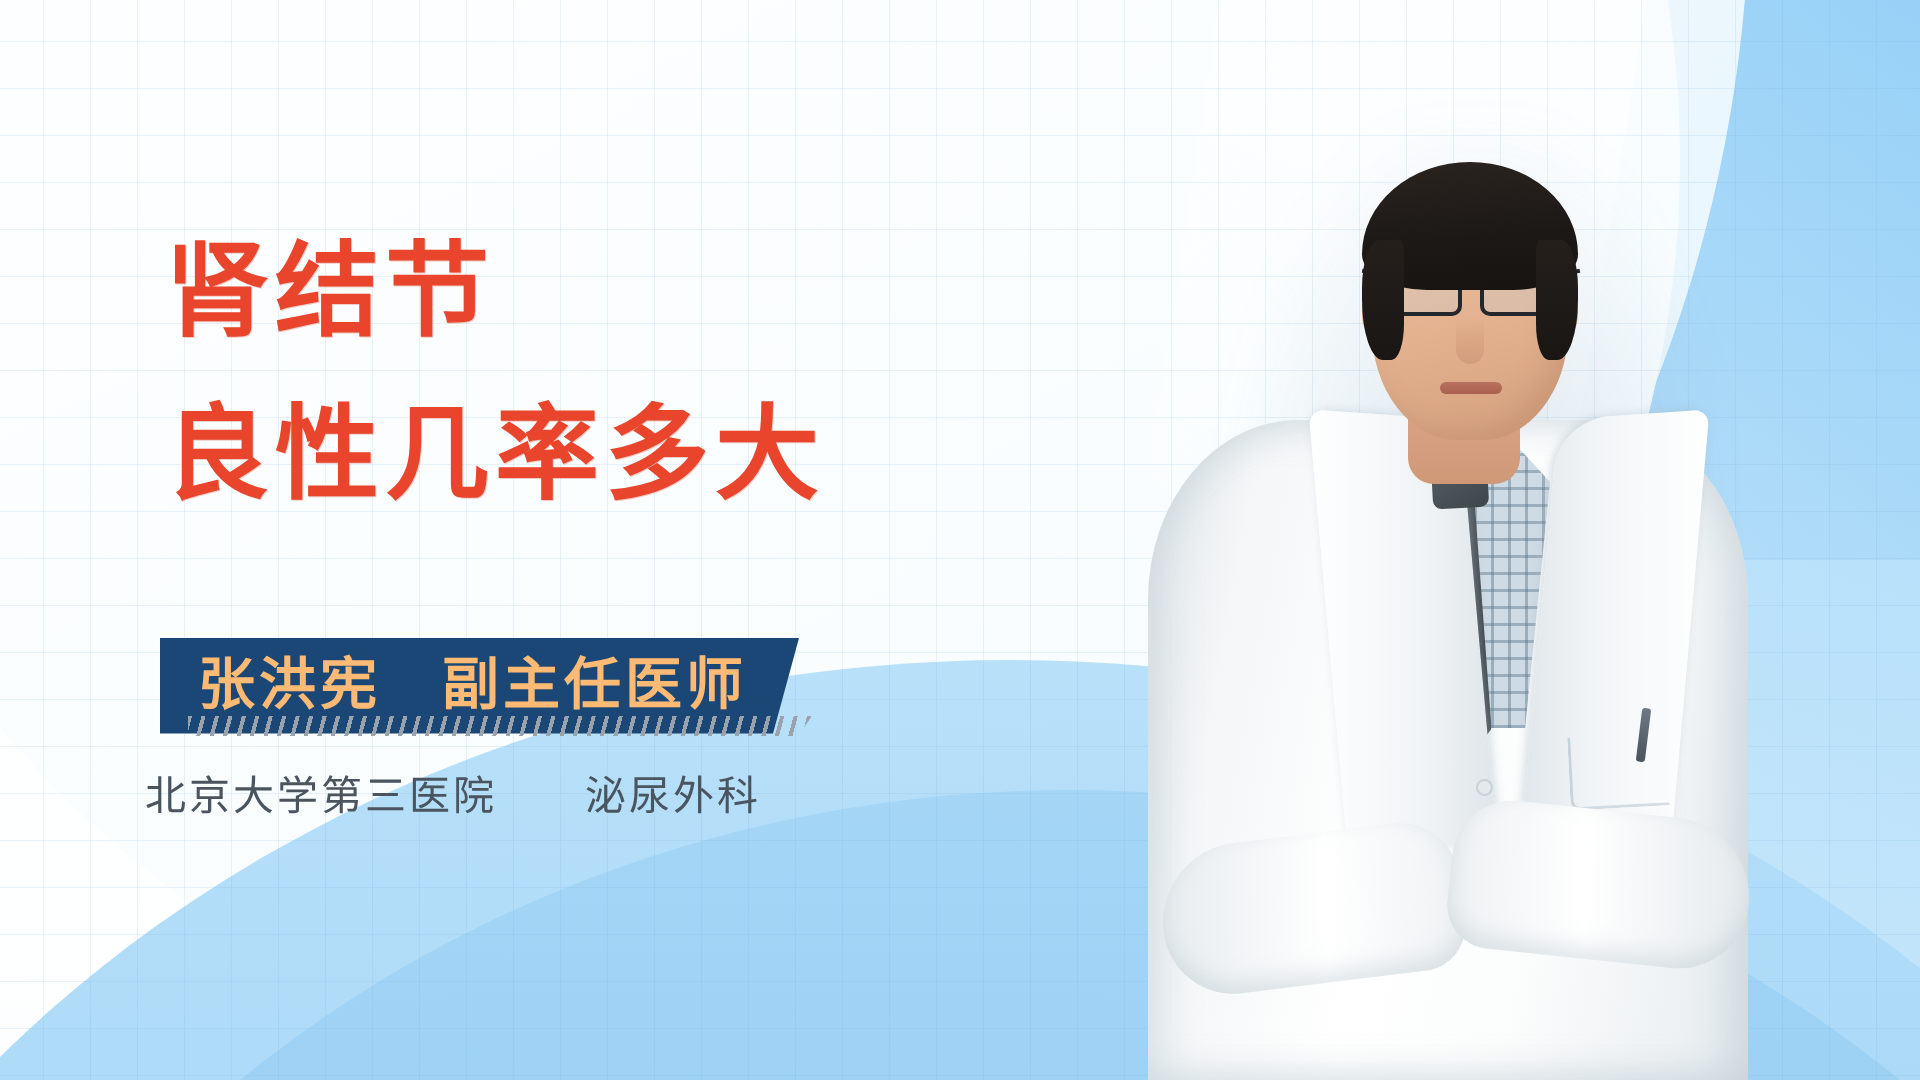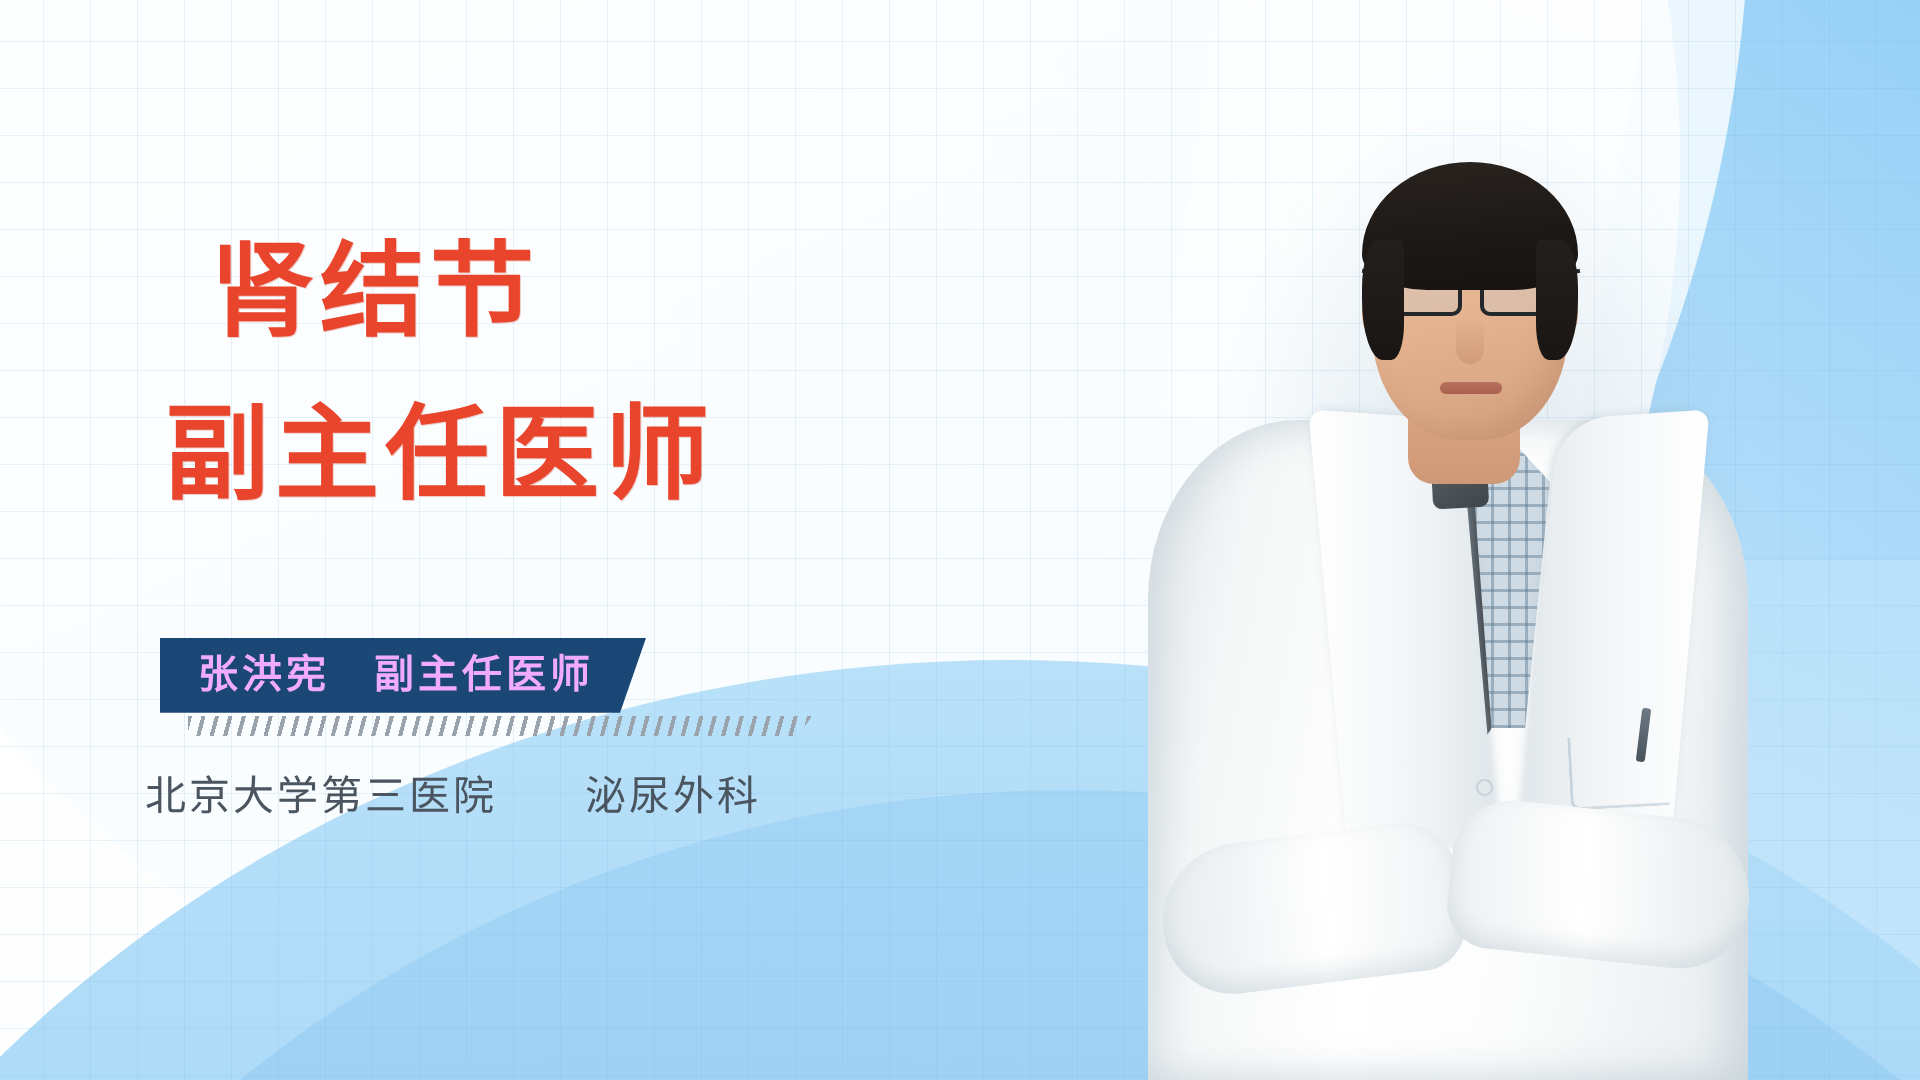--- a/index.html
+++ b/index.html
@@ -79,29 +79,29 @@
 
   .title{
     position:absolute;left:165px;top:196px;
     color:#e8452c;
     font-weight:900;
     letter-spacing:6px;
     line-height:1.14;
     text-shadow:1px 1px 0 rgba(200,55,30,.25);
     white-space:pre;
   }
-  .title .l1{display:block;font-size:104px;margin-left:45px;}
+  .title .l1{display:block;font-size:104px;}
   .title .l2{display:block;font-size:104px;margin-top:8px;}
 
   .badge-wrap{position:absolute;left:160px;top:638px;width:660px;}
   .badge{
     position:relative;display:inline-block;
     background:#1b4776;
-    color:#f0abfc;
-    font-size:40px;font-weight:800;letter-spacing:4px;
+    color:#fdba74;
+    font-size:57px;font-weight:800;letter-spacing:4px;
     padding:12px 52px 14px 38px;
     line-height:1.22;
     white-space:pre;
     clip-path:polygon(0 0,100% 0,calc(100% - 26px) 100%,0 100%);
   }
   .badge-stripes{
     position:absolute;left:28px;top:78px;
     width:624px;height:20px;
     background-image:repeating-linear-gradient(
       105deg,
@@ -303,21 +303,21 @@
     </div>
     <div class="hair"></div>
     <div class="hair-side-l"></div>
     <div class="hair-side-r"></div>
   </div>
 
   <div class="content">
 
     <div class="title">
       <span class="l1">肾结节</span>
-      <span class="l2">副主任医师</span>
+      <span class="l2">良性几率多大</span>
     </div>
 
     <div class="badge-wrap">
       <div class="badge">张洪宪　副主任医师</div>
       <div class="badge-stripes"></div>
     </div>
 
     <div class="subline">北京大学第三医院　　泌尿外科</div>
 
   </div>

